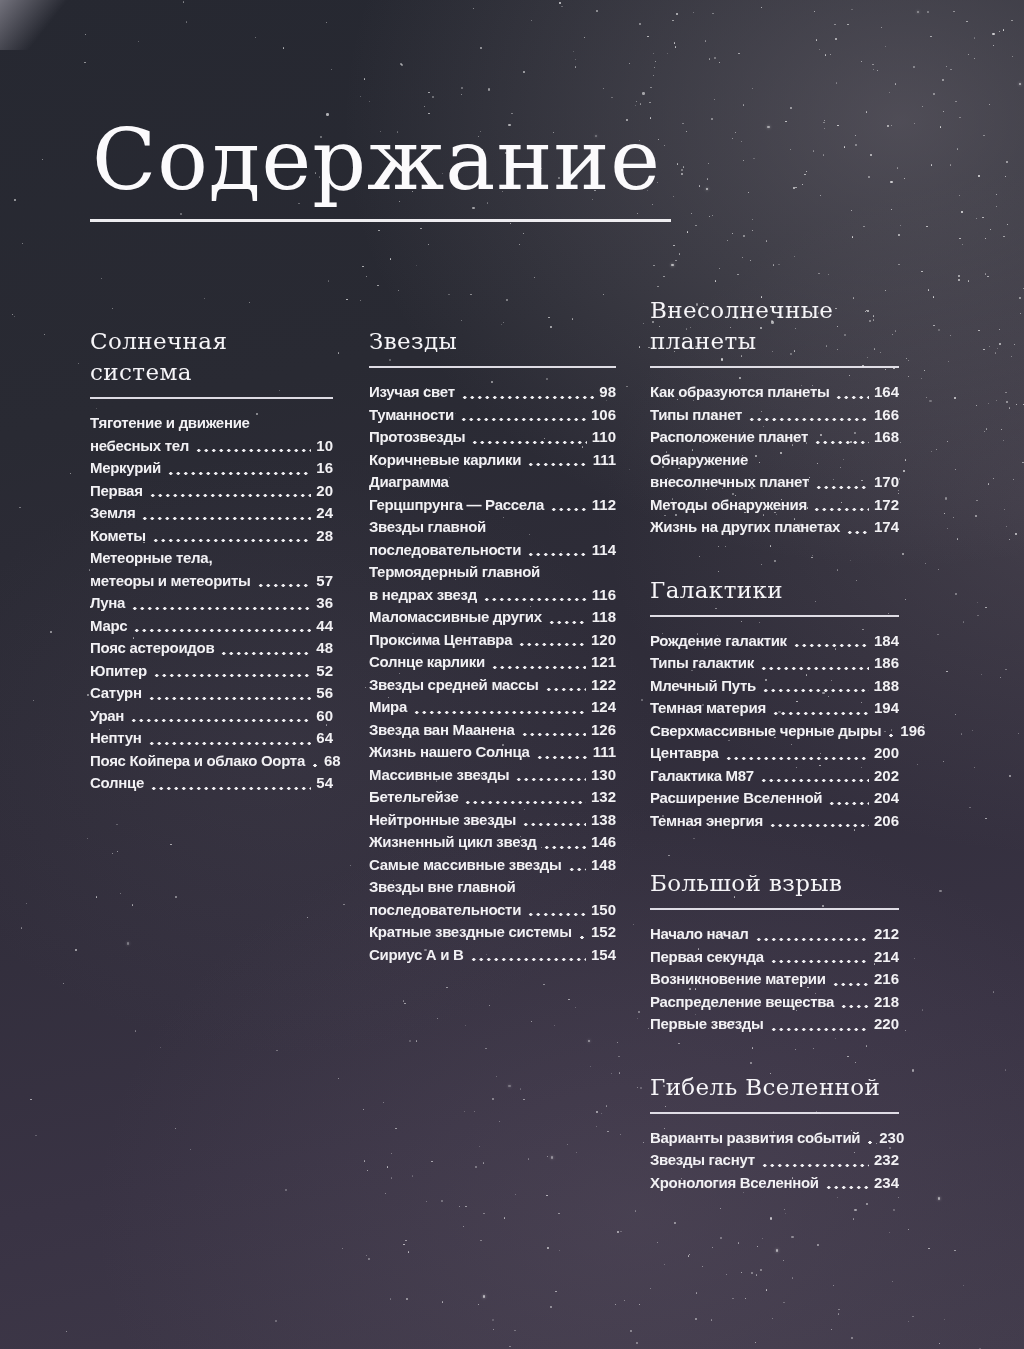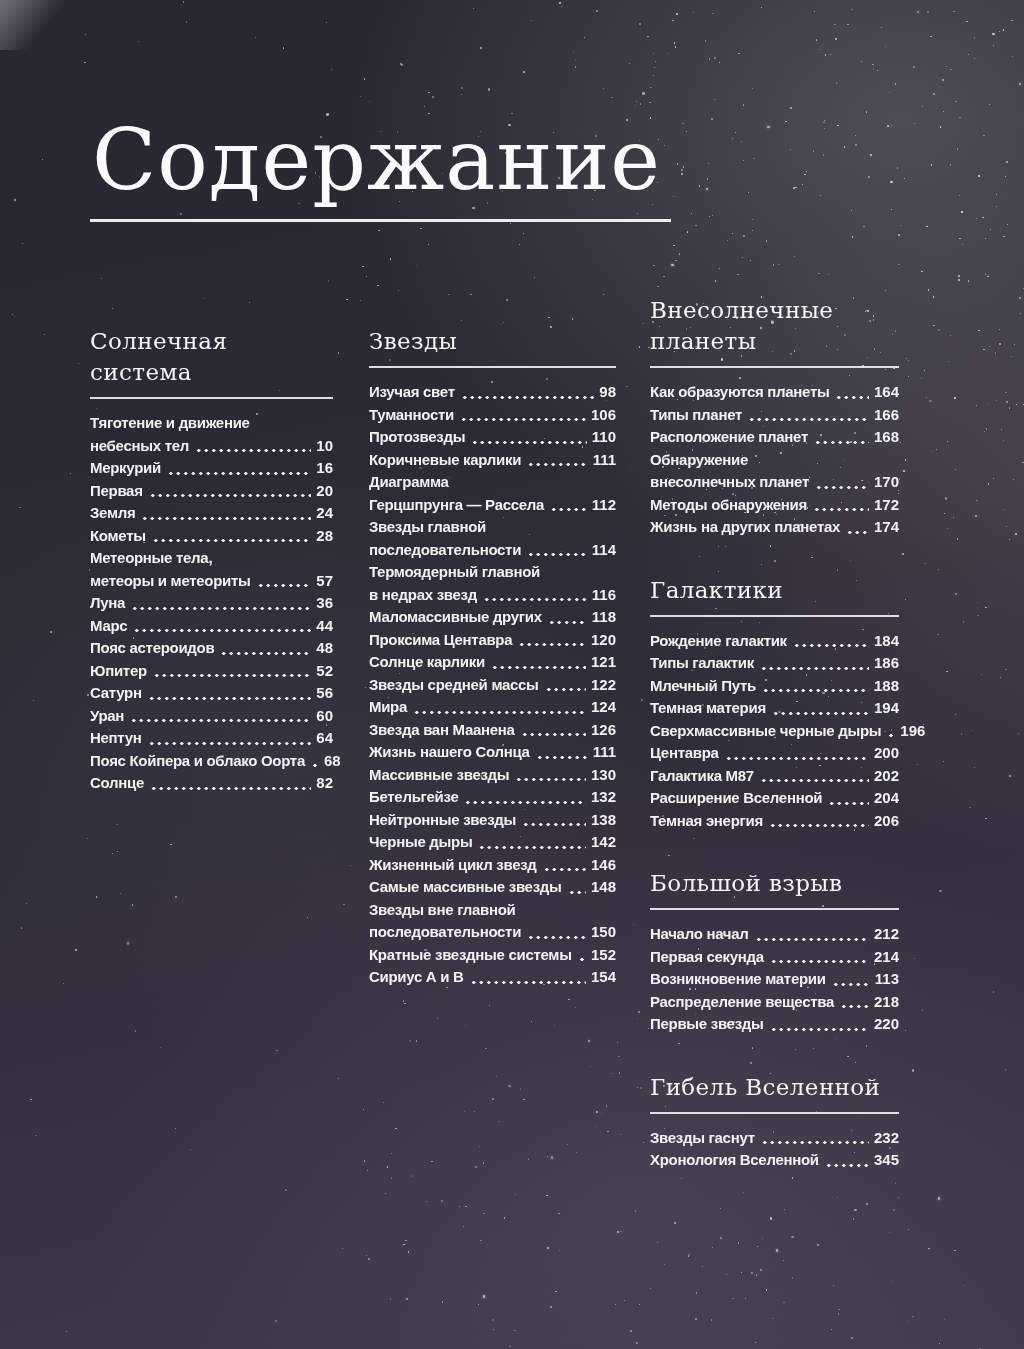--- a/index.html
+++ b/index.html
@@ -1010,21 +1010,21 @@
               <div class="row">
                 <span class="lbl">Пояс Койпера и облако Оорта</span>
                 <span class="dots"></span>
                 <span class="pg">68</span>
               </div>
             </div>
             <div class="toc-item">
               <div class="row">
                 <span class="lbl">Солнце</span>
                 <span class="dots"></span>
-                <span class="pg">82</span>
+                <span class="pg">54</span>
               </div>
             </div>
           </div>
         </section>
       </div>
       <div class="col col2">
         <section>
           <h2 class="sec-title">Звезды</h2>
           <div class="sec-items">
             <div class="toc-item">
@@ -1144,27 +1144,20 @@
             </div>
             <div class="toc-item">
               <div class="row">
                 <span class="lbl">Нейтронные звезды</span>
                 <span class="dots"></span>
                 <span class="pg">138</span>
               </div>
             </div>
             <div class="toc-item">
               <div class="row">
-                <span class="lbl">Черные дыры</span>
-                <span class="dots"></span>
-                <span class="pg">142</span>
-              </div>
-            </div>
-            <div class="toc-item">
-              <div class="row">
                 <span class="lbl">Жизненный цикл звезд</span>
                 <span class="dots"></span>
                 <span class="pg">146</span>
               </div>
             </div>
             <div class="toc-item">
               <div class="row">
                 <span class="lbl">Самые массивные звезды</span>
                 <span class="dots"></span>
                 <span class="pg">148</span>
@@ -1326,21 +1319,21 @@
               <div class="row">
                 <span class="lbl">Первая секунда</span>
                 <span class="dots"></span>
                 <span class="pg">214</span>
               </div>
             </div>
             <div class="toc-item">
               <div class="row">
                 <span class="lbl">Возникновение материи</span>
                 <span class="dots"></span>
-                <span class="pg">113</span>
+                <span class="pg">216</span>
               </div>
             </div>
             <div class="toc-item">
               <div class="row">
                 <span class="lbl">Распределение вещества</span>
                 <span class="dots"></span>
                 <span class="pg">218</span>
               </div>
             </div>
             <div class="toc-item">
@@ -1350,29 +1343,36 @@
                 <span class="pg">220</span>
               </div>
             </div>
           </div>
         </section>
         <section>
           <h2 class="sec-title">Гибель Вселенной</h2>
           <div class="sec-items">
             <div class="toc-item">
               <div class="row">
+                <span class="lbl">Варианты развития событий</span>
+                <span class="dots"></span>
+                <span class="pg">230</span>
+              </div>
+            </div>
+            <div class="toc-item">
+              <div class="row">
                 <span class="lbl">Звезды гаснут</span>
                 <span class="dots"></span>
                 <span class="pg">232</span>
               </div>
             </div>
             <div class="toc-item">
               <div class="row">
                 <span class="lbl">Хронология Вселенной</span>
                 <span class="dots"></span>
-                <span class="pg">345</span>
+                <span class="pg">234</span>
               </div>
             </div>
           </div>
         </section>
       </div>
     </div>
 </div>
 
 </body></html>

